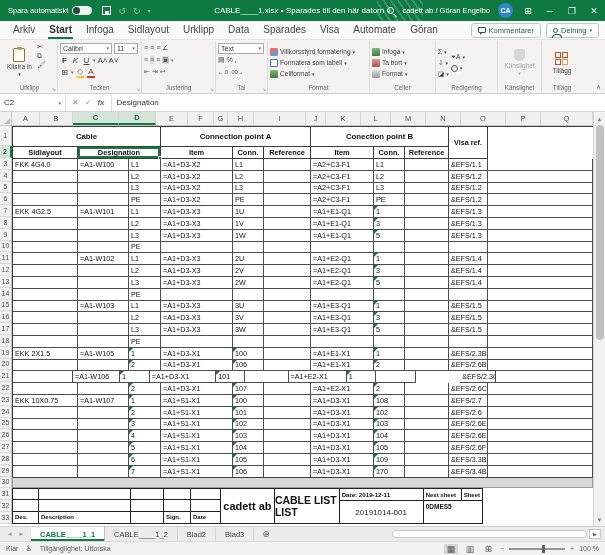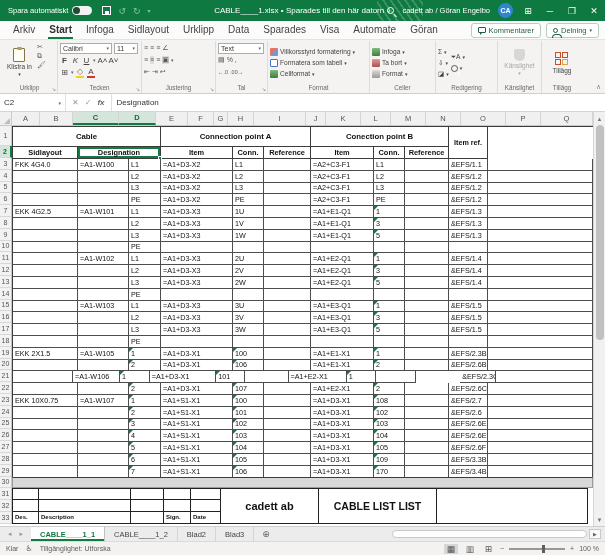--- a/index.html
+++ b/index.html
@@ -99,21 +99,21 @@
   .th.tall{height:32px;}
   .w148{width:148px;}.w150{width:150px;}.w138{width:138px;}
   .w65{width:65px;}.w83{width:83px;}.w72{width:72px;}.w31{width:31px;}.w47{width:47px;}.w63{width:63px;}.w44{width:44px;}.w39{width:39px;}.w105{width:105px;}
   .selcell{position:relative;box-shadow:inset 0 0 0 2px #107c41;}
   .fill-handle{position:absolute;right:-2px;bottom:-2px;width:4px;height:4px;background:#107c41;border:1px solid #fff;}
   .trow{display:flex;height:11.8px;}
   .tcell{border-right:1px solid #4d4d4d;border-bottom:1px solid #4d4d4d;font-size:7.2px;color:#111;display:flex;align-items:center;padding:0 2px;position:relative;overflow:hidden;white-space:nowrap;}
   .flag{position:absolute;top:0;left:0;width:0;height:0;border-top:4px solid #1e7145;border-right:4px solid transparent;}
   .band{position:absolute;left:0;top:350.6px;width:581px;height:11.4px;background:#d9d9d9;border:1px solid #9b9b9b;border-top:1px solid #3c3c3c;}
   
-  .tblock{position:absolute;left:0;top:362px;width:576px;height:36px;border:1px solid #222;display:flex;background:#fff;}
+  .tblock{position:absolute;left:0;top:362px;width:471px;height:36px;border:1px solid #222;display:flex;background:#fff;}
   .tb-left{width:208px;display:flex;flex-direction:column;}
   .tb-lrow{display:flex;height:12px;}
   .tb-lc{border-right:1px solid #222;border-bottom:1px solid #222;font-size:6px;font-weight:bold;color:#111;display:flex;align-items:center;padding:0 2px;}
   .tb-lrow:last-child .tb-lc{border-bottom:none;}
   .lc0{width:26px;}.lc1{width:92px;}.lc2{width:33px;}.lc3{width:27px;}.lc4{width:30px;}
   .tb-company{width:98px;border-right:1px solid #222;display:flex;align-items:center;justify-content:center;font-weight:bold;font-size:11px;color:#111;}
   .tb-title{width:118px;border-right:1px solid #222;display:flex;align-items:center;justify-content:center;font-weight:bold;font-size:10.5px;color:#111;}
   .tb-right2{flex:1;display:flex;flex-direction:column;}
   .tb-r1{display:flex;height:12px;border-bottom:1px solid #222;}
   .tb-date{width:84px;border-right:1px solid #222;font-size:6.2px;font-weight:bold;display:flex;align-items:center;padding:0 2px;color:#111;}
@@ -490,21 +490,21 @@
                 <i class="fill-handle"></i>
               </div>
             <div class="th w72">Item</div>
             <div class="th w31">Conn.</div>
             <div class="th w47">Reference</div>
             <div class="th w63">Item</div>
             <div class="th w31">Conn.</div>
             <div class="th w44">Reference</div>
           </div>
         </div>
-        <div class="th tall w39" style="font-size:7.2px">Item ref.</div>
+        <div class="th tall w39" style="font-size:7.2px">Visa ref.</div>
       </div>
       <div id="tbl-body">
           <div class="trow">
             <div class="tcell" style="width: 65px;">
               <span>FKK 4G4.0</span>
             </div>
             <div class="tcell" style="width: 51px;">
               <span>=A1-W100</span>
             </div>
             <div class="tcell" style="width: 32px;">
@@ -1511,20 +1511,31 @@
         <div class="tb-lrow">
           <div class="tb-lc lc0">Des.</div>
           <div class="tb-lc lc1">Description</div>
           <div class="tb-lc lc2"></div>
           <div class="tb-lc lc3">Sign.</div>
           <div class="tb-lc lc4" style="border-right:1px solid #222">Date</div>
         </div>
       </div>
       <div class="tb-company">cadett ab</div>
       <div class="tb-title">CABLE LIST LIST</div>
+      <div class="tb-right2">
+        <div class="tb-r1">
+          <div class="tb-date">Date: 2019-12-11</div>
+          <div class="tb-next">Next sheet</div>
+          <div class="tb-sheet">Sheet</div>
+        </div>
+        <div class="tb-r2">
+          <div class="tb-docnum">20191014-001</div>
+          <div class="tb-nsval">0DMES5</div>
+        </div>
+      </div>
     </div>
   </div>
 </div>
 
 <div class="vscroll">
   <div class="varrow">▲</div>
   <div class="vthumb"></div>
   <div class="vsp"></div>
   <div class="varrow">▼</div>
 </div>

